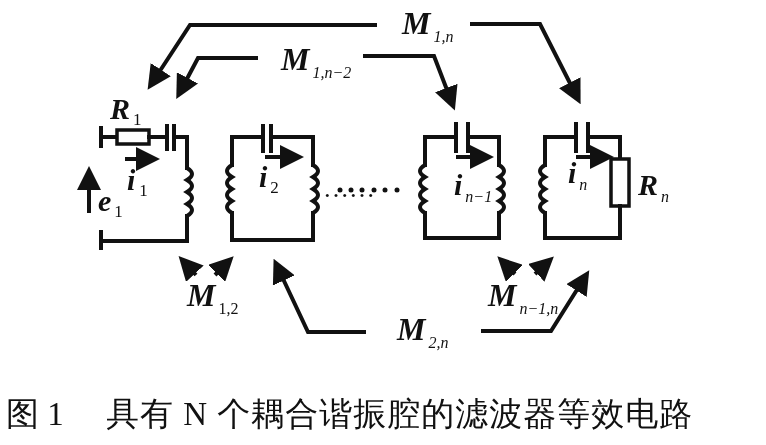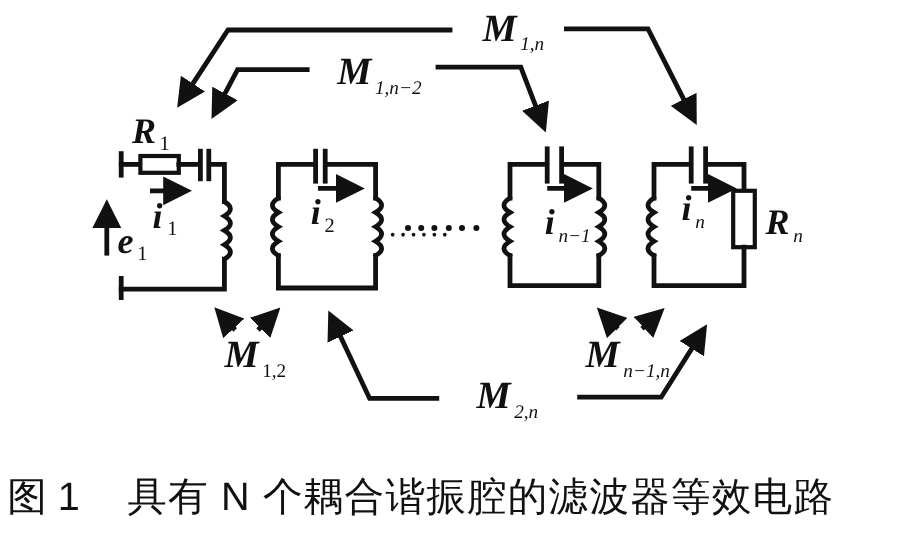--- a/index.html
+++ b/index.html
@@ -4,21 +4,21 @@
 <style>
   html,body{margin:0;padding:0;background:#ffffff;}
   body{width:766px;height:445px;position:relative;overflow:hidden;}
   #diagram{position:absolute;left:0;top:0;}
   .wire{stroke:#111;stroke-width:4;fill:none;stroke-linejoin:miter;stroke-linecap:square;}
   .coil{stroke:#111;stroke-width:4;fill:none;stroke-linecap:round;}
   .arrow{stroke:#111;stroke-width:4;fill:none;}
   .lbl{font-family:"Liberation Serif","DejaVu Serif",serif;font-style:italic;font-weight:bold;fill:#111;}
   .sub{font-family:"Liberation Serif","DejaVu Serif",serif;fill:#111;}
   .caption{position:absolute;left:0;top:392px;width:766px;height:50px;
-    font-family:Liberation Sans, sans-serif;font-size:33px;color:#111;
+    font-family:Liberation Serif, serif;font-size:33px;color:#111;
     white-space:nowrap;}
   .caption .num{position:absolute;left:6px;top:0;}
   .caption .txt{position:absolute;left:106px;top:0;letter-spacing:1px;}
 </style>
 </head>
 <body>
 
 <svg id="diagram" width="766" height="445" viewBox="0 0 766 445">
   <defs>
     <marker id="ah" markerWidth="6" markerHeight="6" refX="4" refY="3" orient="auto" markerUnits="strokeWidth">

